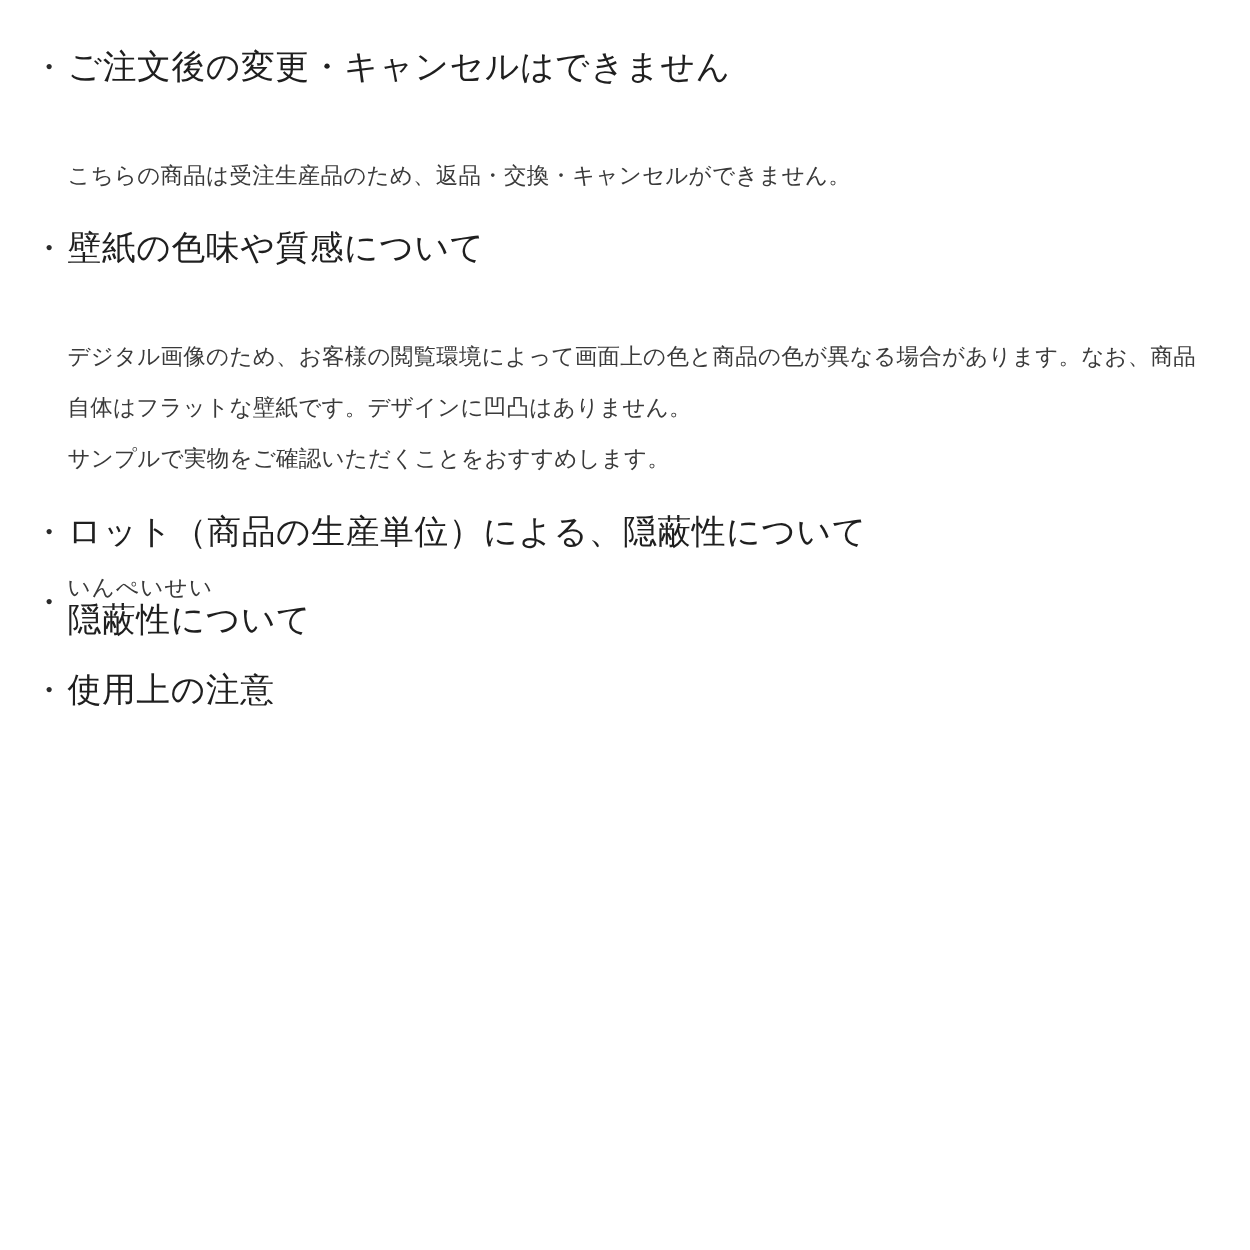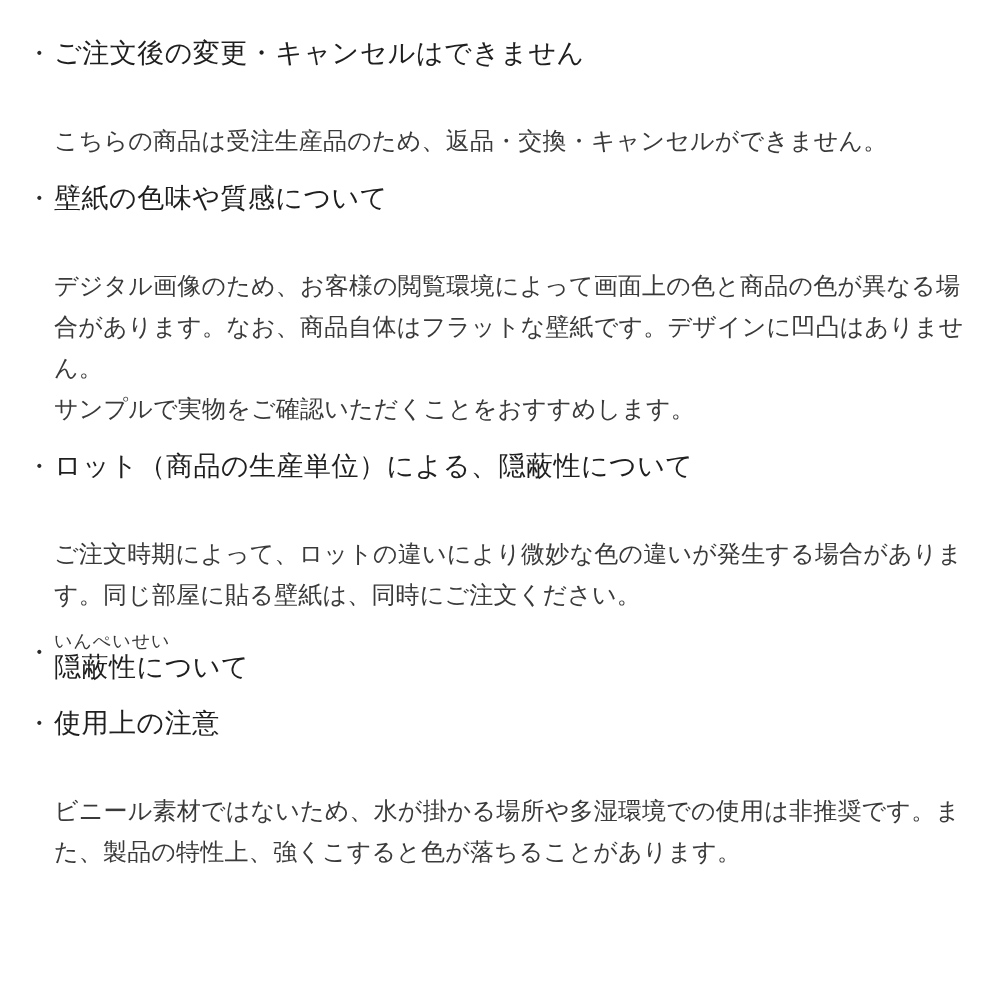--- a/index.html
+++ b/index.html
@@ -53,21 +53,21 @@
   }
   .heading {
     font-size: 27px;
     line-height: 38px;
     font-weight: normal;
     color: #1f1f1f;
     letter-spacing: 0.5px;
   }
   .body-text {
     margin-left: 28px;
-    font-size: 24px;
+    font-size: 18px;
     line-height: 41px;
     color: #3a3a3a;
     letter-spacing: 0.2px;
     white-space: pre-line;
     margin-top: 48px;
   }
 </style>
 </head>
 <body>
 
@@ -94,36 +94,34 @@
 サンプルで実物をご確認いただくことをおすすめします。</div>
   </div>
 
   <div class="section">
     <div class="heading-row">
       <span class="bullet">・</span>
       <span class="heading-text-wrap">
         <span class="heading">ロット（商品の生産単位）による、隠蔽性について</span>
       </span>
     </div>
-    <div class="body-text">ご注文時期によって、ロットの違いにより微妙な色の違いが発生する場合があります。同じ部屋に貼る壁紙は、同時にご注文ください。</div>
   </div>
 
   <div class="section">
     <div class="heading-row">
       <span class="bullet">・</span>
       <span class="heading-text-wrap">
         <span class="ruby">いんぺいせい</span>
         <span class="heading">隠蔽性について</span>
       </span>
     </div>
   </div>
 
   <div class="section">
     <div class="heading-row">
       <span class="bullet">・</span>
       <span class="heading-text-wrap">
         <span class="heading">使用上の注意</span>
       </span>
     </div>
-    <div class="body-text">ビニール素材ではないため、水が掛かる場所や多湿環境での使用は非推奨です。また、製品の特性上、強くこすると色が落ちることがあります。</div>
   </div>
 
 </div>
 
 </body></html>

